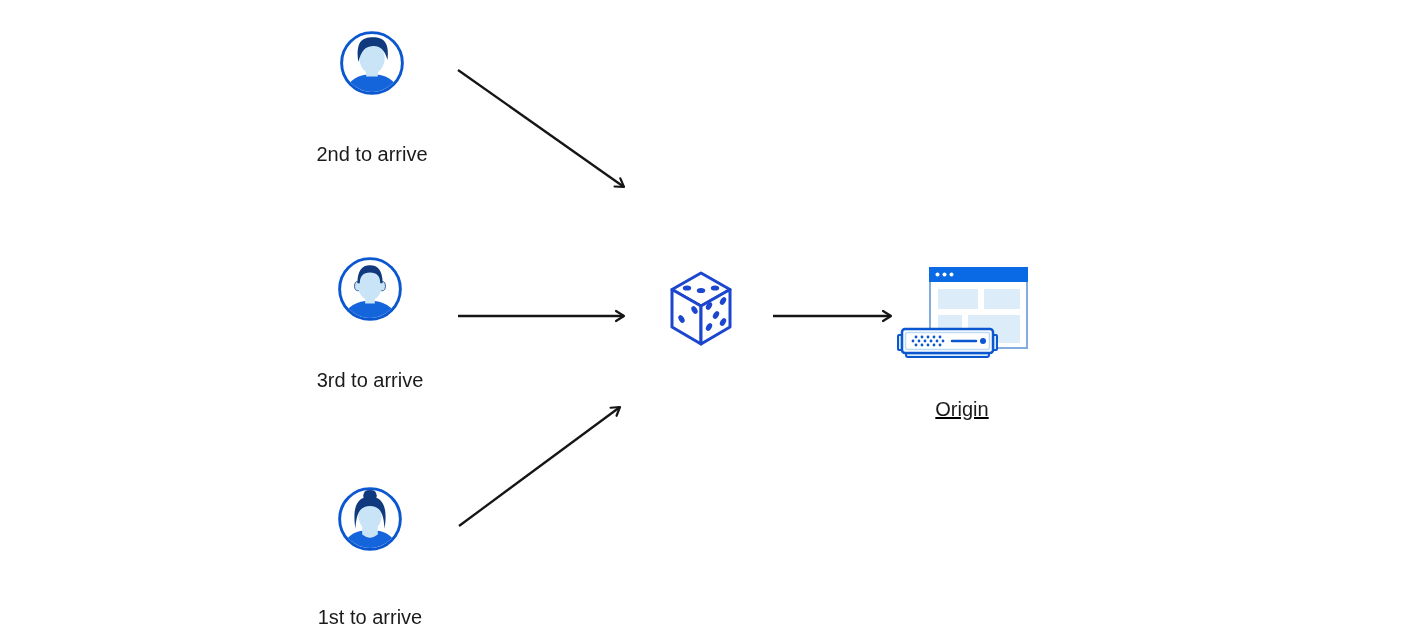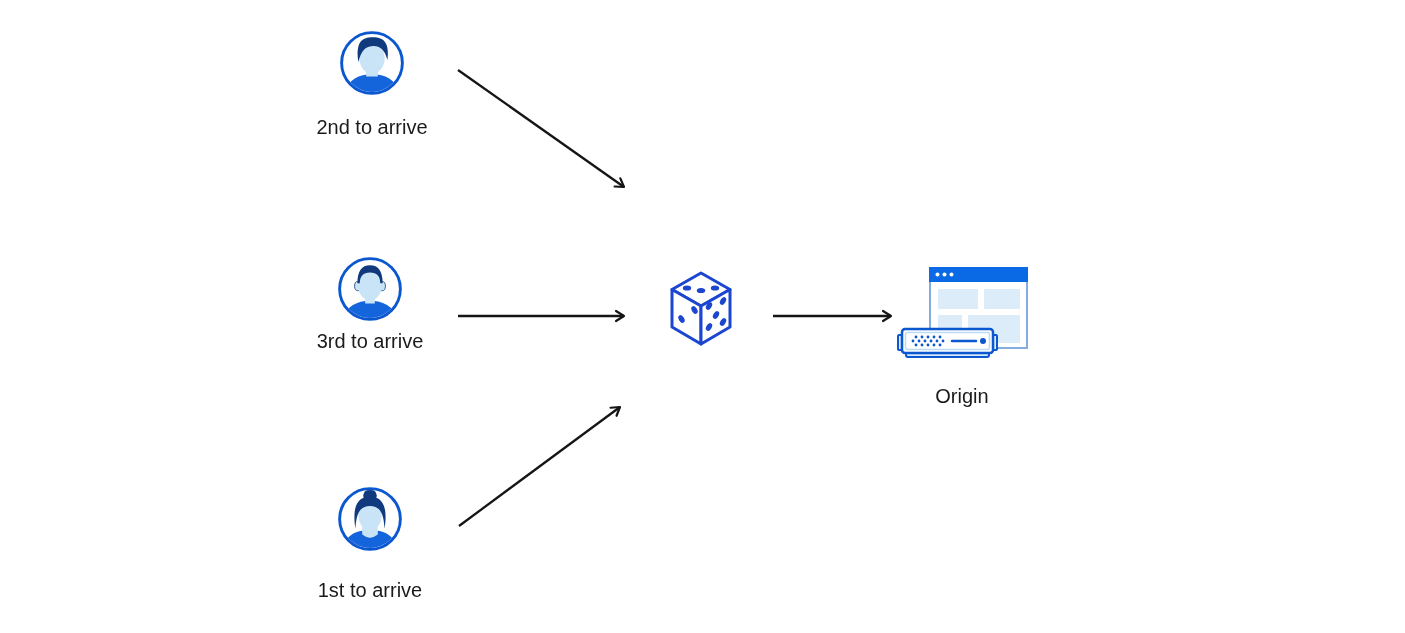--- a/index.html
+++ b/index.html
@@ -15,26 +15,27 @@
   .node {
     position:absolute;
     display:flex; flex-direction:column; align-items:center;
   }
   .node-label {
     font-size:20px;
     color:#1b1b1b;
     line-height:24px;
     white-space:nowrap;
     text-align:center;
+    margin-top:27px;
   }
   .node-clients-top    { left:302px; top:30px;  width:140px; gap:19px; }
-  .node-clients-middle { left:300px; top:256px; width:140px; gap:7px; }
+  .node-clients-middle { left:300px; top:256px; width:140px; gap:19px; }
   .node-clients-bottom { left:300px; top:486px; width:140px; gap:26px; }
   .node-dice           { left:668px; top:270px; width:66px; }
-  .node-origin         { left:896px; top:265px; width:132px; gap:21px; }
+  .node-origin         { left:896px; top:265px; width:132px; gap:7px;text-decoration:underline; }
   svg { display:block; }
 </style>
 </head>
 <body>
 
 <div class="canvas">
 
   <svg class="arrows-layer" width="1405" height="633" viewBox="0 0 1405 633">
     <defs>
       <marker id="ah" viewBox="0 0 14 14" refX="11" refY="7" markerWidth="14" markerHeight="14" markerUnits="userSpaceOnUse" orient="auto">

